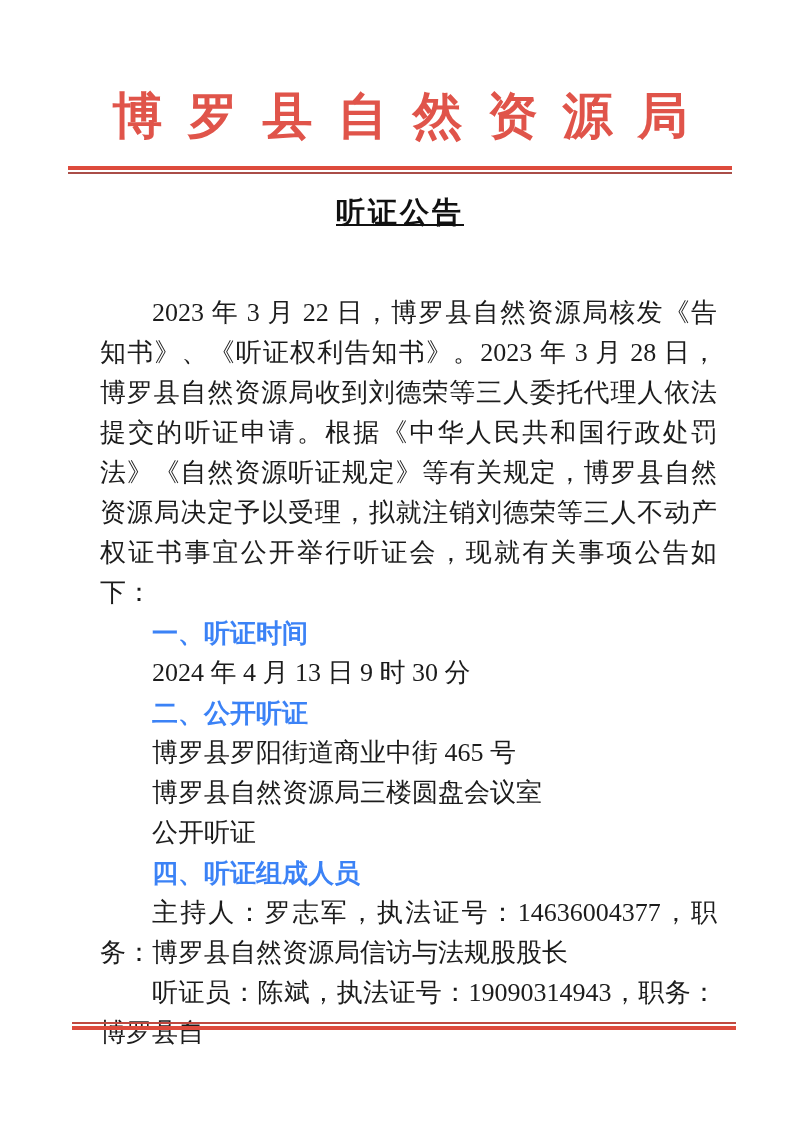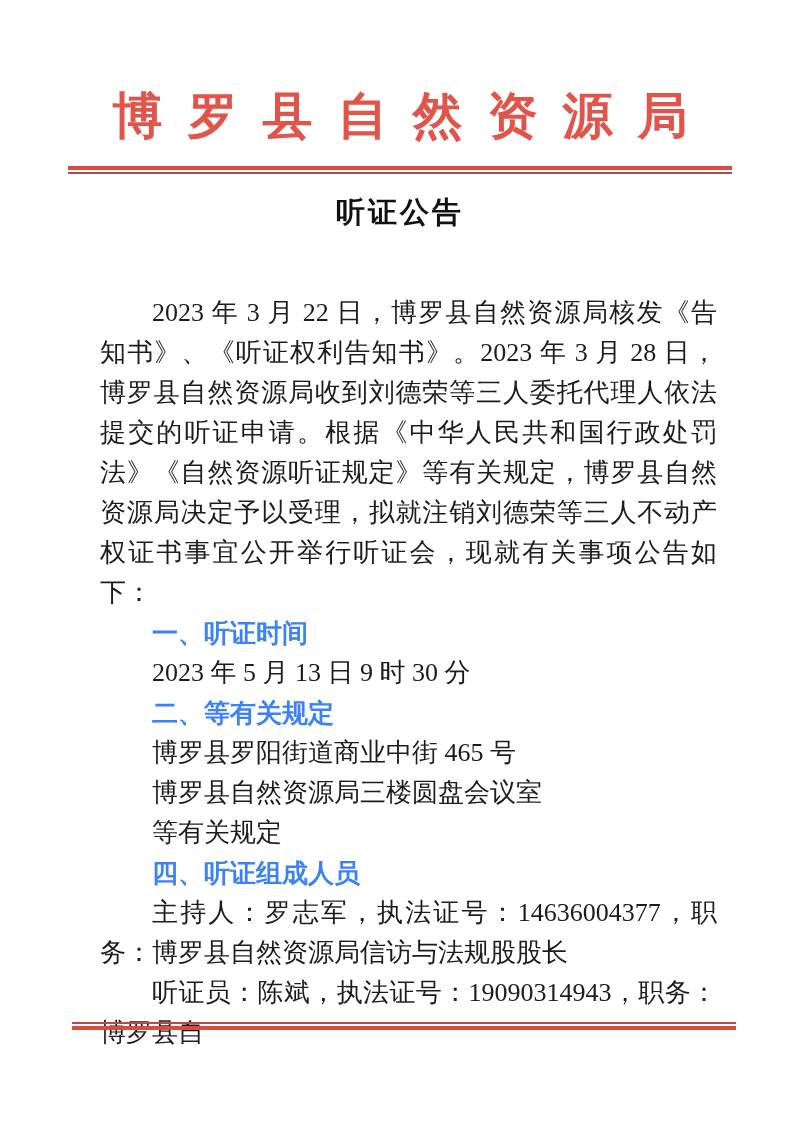--- a/index.html
+++ b/index.html
@@ -37,20 +37,21 @@
   }
   .doc-title {
     margin-top: 21px;
     text-align: center;
     font-family: "Liberation Sans", "DejaVu Sans", sans-serif;
     font-size: 29px;
     font-weight: bold;
     letter-spacing: 3px;
     color: #111111;
     line-height: 34px;
+    text-decoration: underline;
   }
   .body-text {
     margin: 64px 83px 0 100px;
     font-size: 26px;
     line-height: 40px;
     text-align: justify;
   }
   .body-text p { text-indent: 2em; }
   .section-heading {
     font-family: "Liberation Sans", "DejaVu Sans", sans-serif;
@@ -85,27 +86,27 @@
     <div class="rule-thin"></div>
   </div>
 
   <div class="doc-title">听证公告</div>
 
   <div class="body-text">
 
     <p>2023 年 3 月 22 日，博罗县自然资源局核发《告知书》、《听证权利告知书》。2023 年 3 月 28 日，博罗县自然资源局收到刘德荣等三人委托代理人依法提交的听证申请。根据《中华人民共和国行政处罚法》《自然资源听证规定》等有关规定，博罗县自然资源局决定予以受理，拟就注销刘德荣等三人不动产权证书事宜公开举行听证会，现就有关事项公告如下：</p>
 
     <p class="section-heading">一、听证时间</p>
-    <p>2023 年 5 月 13 日 9 时 30 分</p>
+    <p>2024 年 4 月 13 日 9 时 30 分</p>
 
-    <p class="section-heading">二、等有关规定</p>
+    <p class="section-heading">二、公开听证</p>
     <p>博罗县罗阳街道商业中街 465 号</p>
     <p>博罗县自然资源局三楼圆盘会议室</p>
 
-    <p>等有关规定</p>
+    <p>公开听证</p>
 
     <p class="section-heading">四、听证组成人员</p>
     <p>主持人：罗志军，执法证号：14636004377，职务：博罗县自然资源局信访与法规股股长</p>
     <p>听证员：陈斌，执法证号：19090314943，职务：博罗县自</p>
 
   </div>
 
   <div class="footer-rule">
     <div class="rule-thin"></div>
     <div class="rule-thick"></div>

